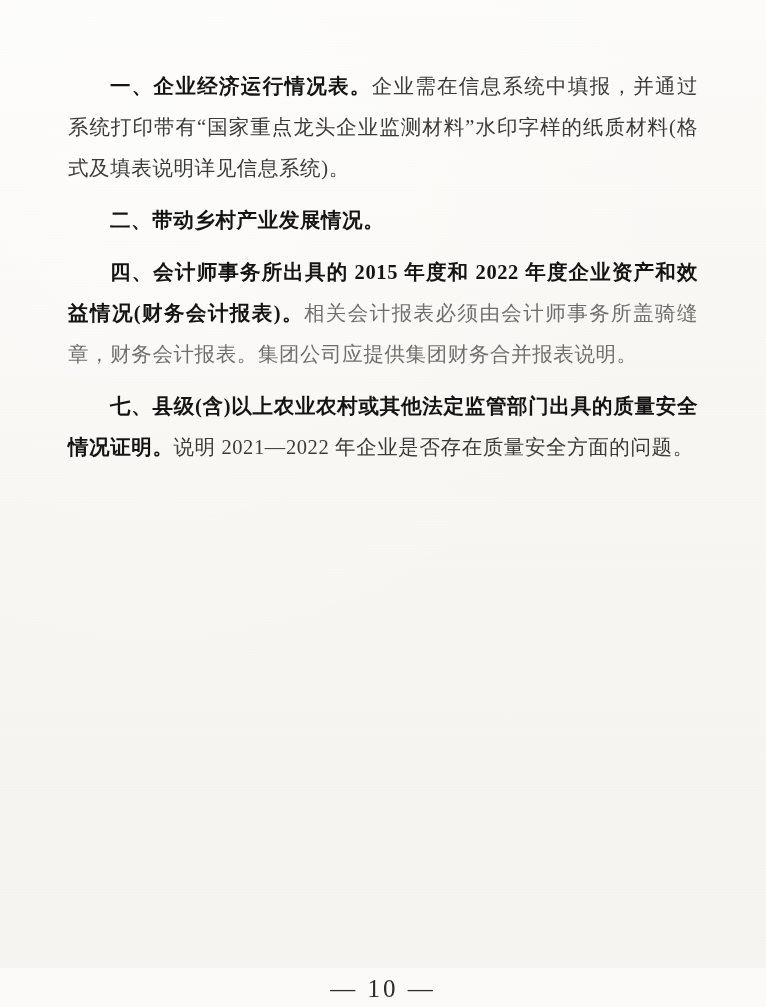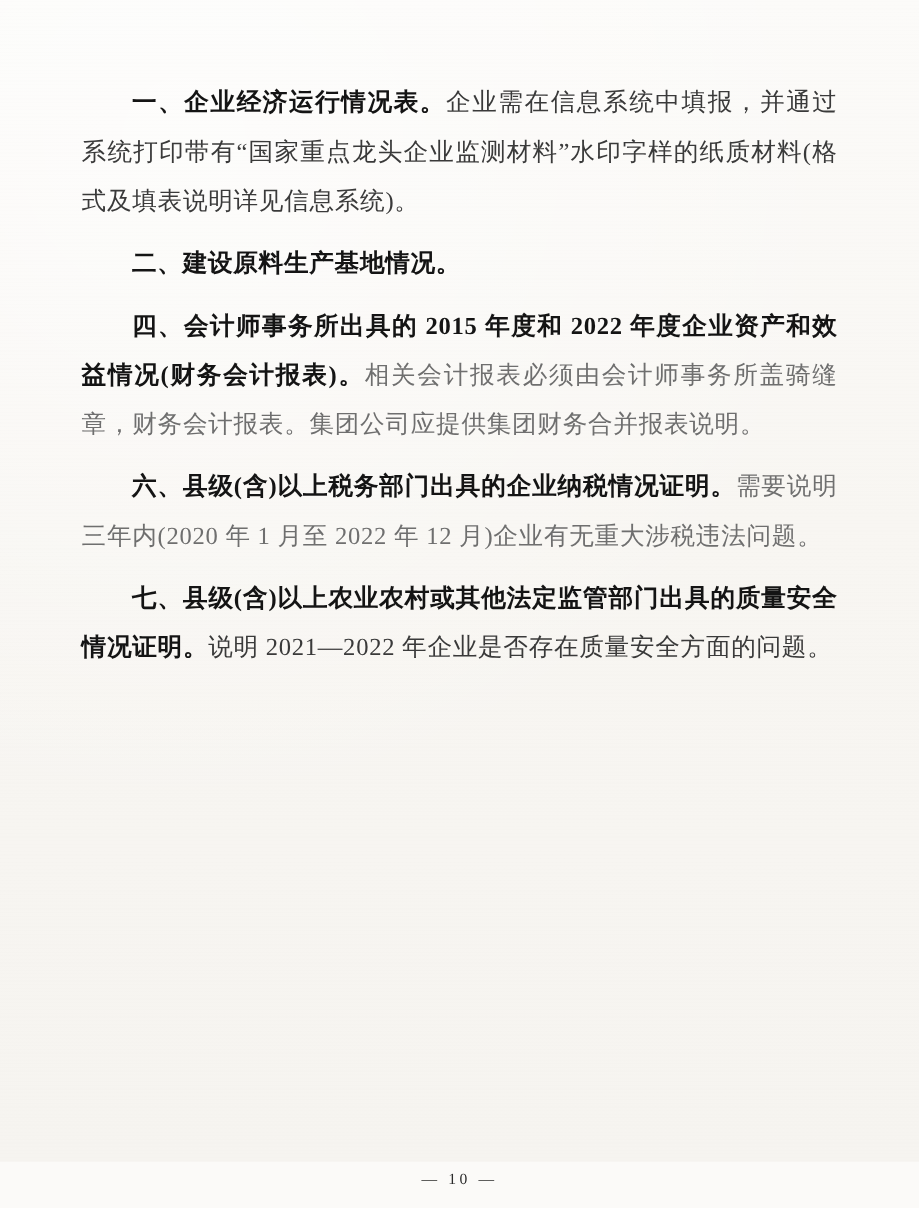--- a/index.html
+++ b/index.html
@@ -54,21 +54,21 @@
   }
   .faded {
     color: #6f6f6f;
   }
   .pagenum {
     position: absolute;
     left: 0;
     top: 975px;
     width: 766px;
     text-align: center;
-    font-size: 13px;
+    font-size: 25px;
     letter-spacing: 3px;
     color: #2a2a2a;
   }
   .pagenum span {
     display: inline-block;
   }
   
   .grain {
     position: absolute;
     inset: 0;
@@ -82,32 +82,29 @@
 <body>
 
 <div class="page">
   <div class="body-area">
 
     <p class="para indent">
       <span class="lead">一、企业经济运行情况表。</span><span class="rest">企业需在信息系统中填报，并通过系统打印带有“国家重点龙头企业监测材料”水印字样的纸质材料(格式及填表说明详见信息系统)。</span>
     </p>
 
     <p class="para indent">
-      <span class="lead">二、建设原料生产基地情况。</span><span class="rest"></span>
+      <span class="lead">二、带动乡村产业发展情况。</span><span class="rest"></span>
     </p>
 
 
     <p class="para indent">
       <span class="lead">四、会计师事务所出具的 2015 年度和 2022 年度企业资产和效益情况(财务会计报表)。</span><span class="rest faded">相关会计报表必须由会计师事务所盖骑缝章，财务会计报表。集团公司应提供集团财务合并报表说明。</span>
     </p>
 
 
-    <p class="para indent">
-      <span class="lead">六、县级(含)以上税务部门出具的企业纳税情况证明。</span><span class="rest faded">需要说明三年内(2020 年 1 月至 2022 年 12 月)企业有无重大涉税违法问题。</span>
-    </p>
 
     <p class="para indent">
       <span class="lead">七、县级(含)以上农业农村或其他法定监管部门出具的质量安全情况证明。</span><span class="rest">说明 2021—2022 年企业是否存在质量安全方面的问题。</span>
     </p>
 
   </div>
 
   <div class="pagenum">
     <span>— 10 —</span>
   </div>

